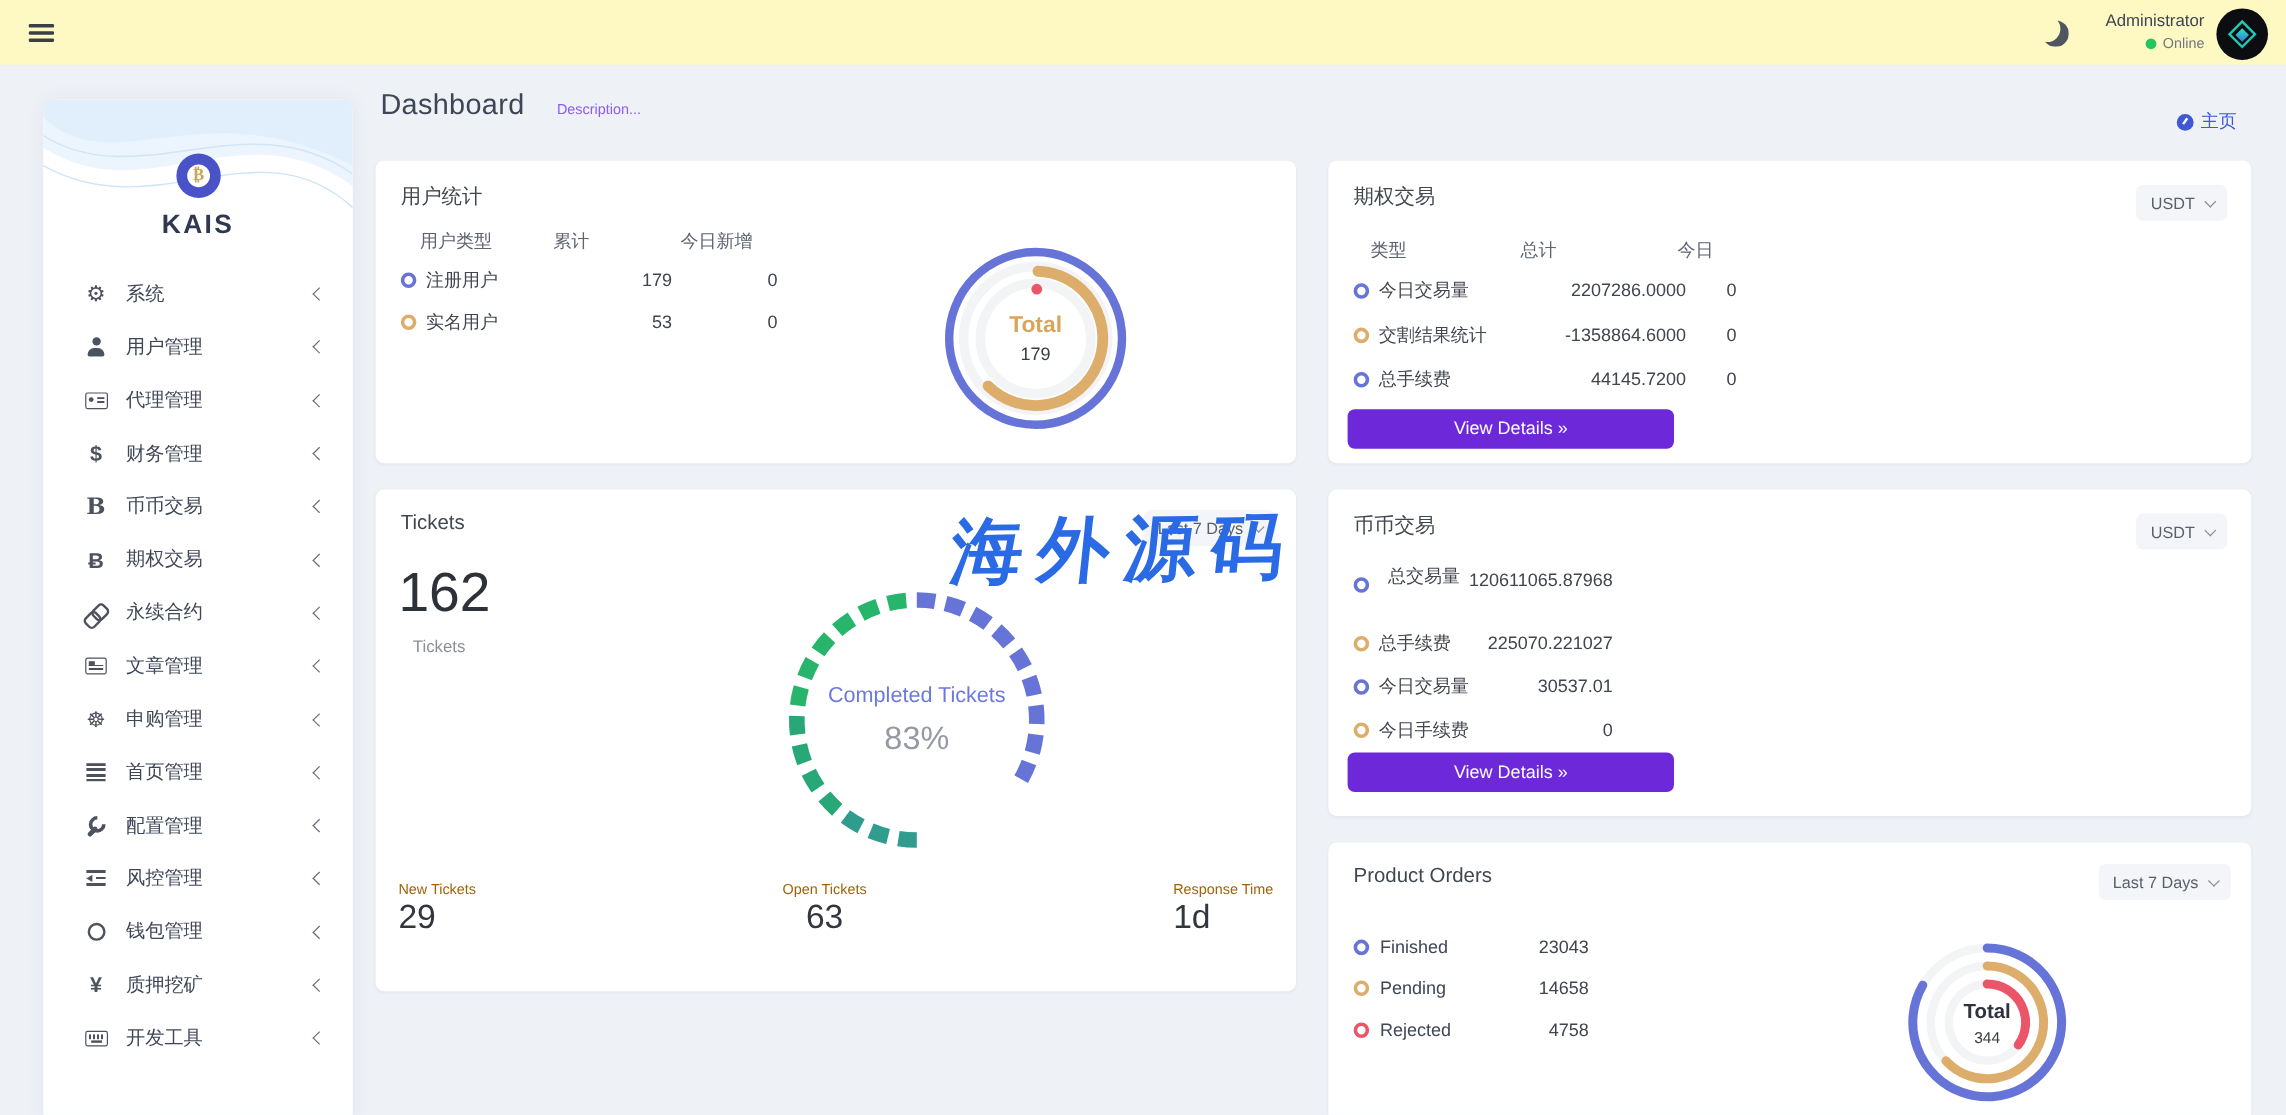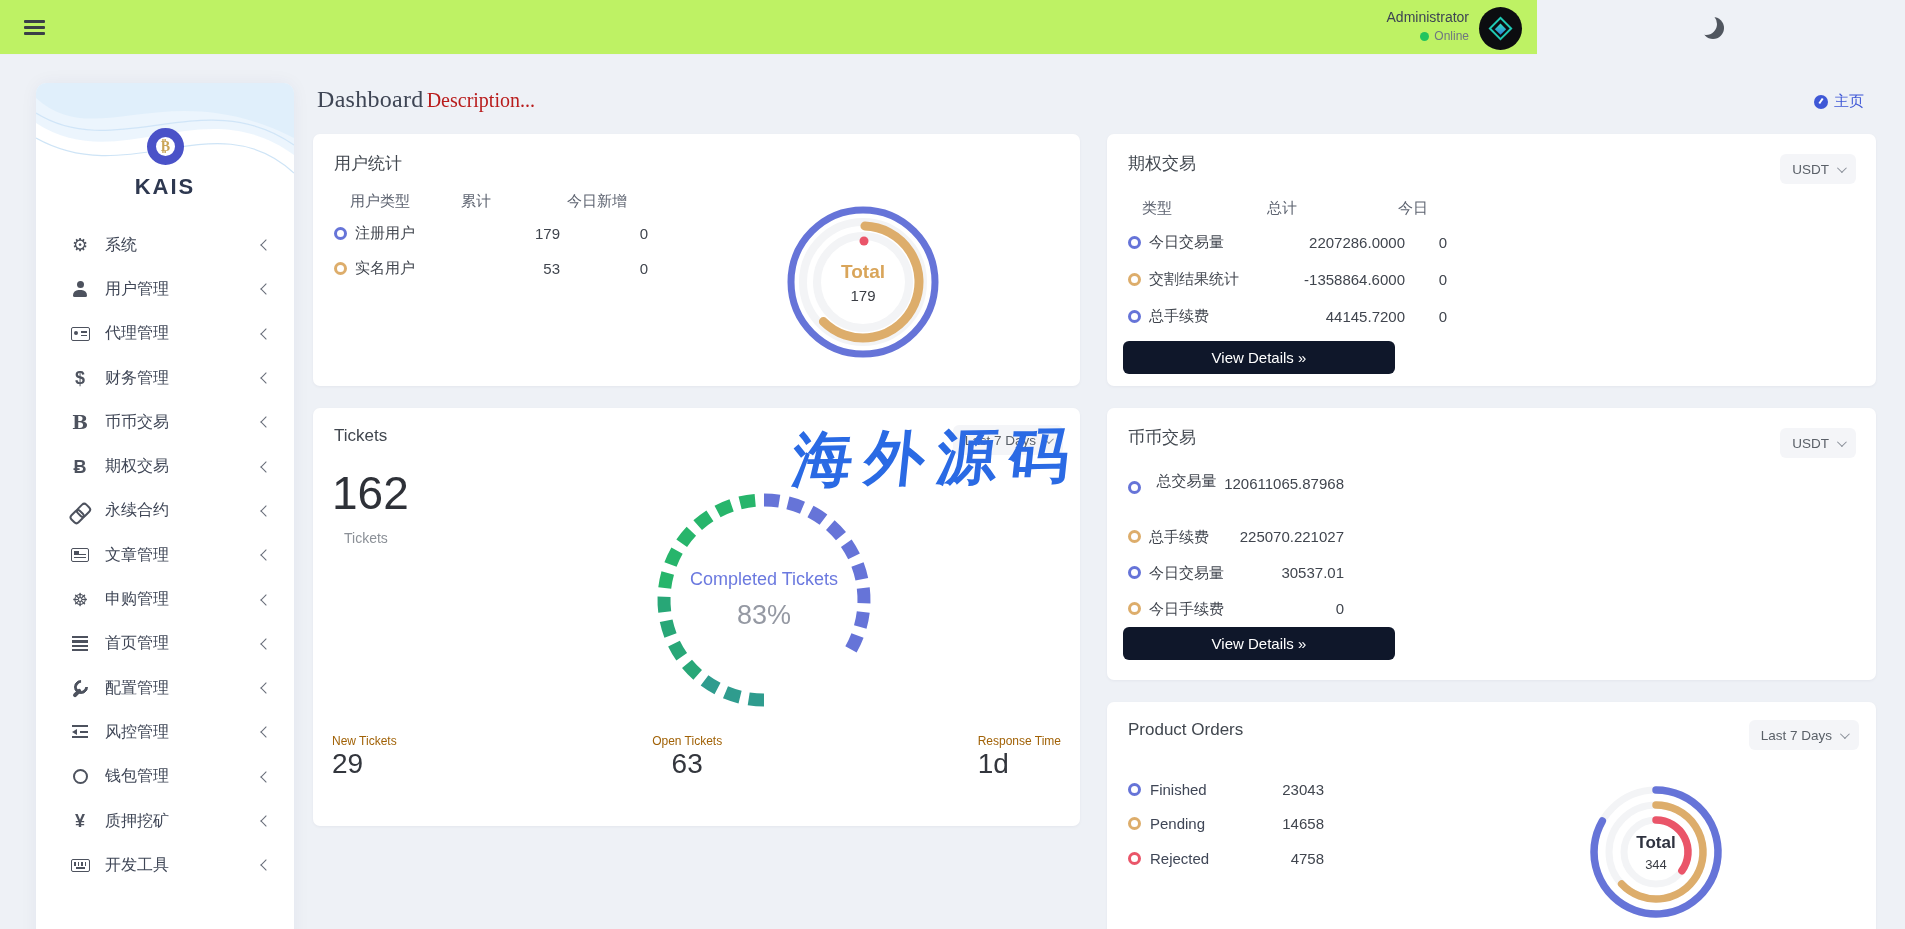--- a/index.html
+++ b/index.html
@@ -1,20 +1,20 @@
 <!DOCTYPE html>
 <html><head>
 <meta charset="utf-8">
 <style>
   * { margin:0; padding:0; box-sizing:border-box; }
   html,body { width:1905px; height:929px; overflow:hidden; font-family:"Liberation Sans", sans-serif; background:#eef1f6; }
   #stage { position:relative; width:1905px; height:929px; background:#eef1f6; }
 
   
-  .topbar { position:absolute; left:0; top:0; width:1537px; height:55px; background:#bef264; border-bottom:1px solid #eceff4; z-index:40; }
+  .topbar { position:absolute; left:0; top:0; width:1905px; height:55px; background:#fef9c3; border-bottom:1px solid #eceff4; z-index:40; }
   .hamburger { position:absolute; left:24px; top:20px; width:21px; height:15px; cursor:pointer; }
   .hamburger i { position:absolute; left:0; top:0; width:21px; height:2.6px; background:#3a3f47; border-radius:1px; box-shadow:0 6px 0 #3a3f47, 0 12px 0 #3a3f47; }
   .moon { position:absolute; left:1702px; top:17px; width:22px; height:22px; border-radius:50%; box-shadow:inset -7px -4px 0 0 #50565f; cursor:pointer; }
   .adminblock { position:absolute; right:68px; top:9px; text-align:right; }
   .adminname { font-size:14px; color:#3d4453; }
   .adminstatus { font-size:12px; color:#6f7680; margin-top:4px; display:flex; align-items:center; justify-content:flex-end; gap:5px; }
   .statusdot { width:9px; height:9px; border-radius:50%; background:#22c55e; display:inline-block; }
   .avatar { position:absolute; right:15px; top:7px; width:43px; height:43px; border-radius:50%; background:#0c0d10; display:flex; align-items:center; justify-content:center; cursor:pointer; }
   .avatar .dia { width:17px; height:17px; border:2.4px solid #1fcab3; transform:rotate(45deg); display:flex; align-items:center; justify-content:center; }
   .avatar .dia i { display:block; width:8px; height:8px; background:linear-gradient(135deg,#2fe3c2,#2f7bd8); }
@@ -51,35 +51,35 @@
   .ic-wrench::after { content:""; position:absolute; left:0; bottom:2px; width:10px; height:3.6px; background:#4d525e; border-radius:2px; transform:rotate(-45deg); }
   .ic-outdent { width:16px; height:14px; position:relative; background:repeating-linear-gradient(#4d525e 0 2.3px, transparent 2.3px 5.6px); }
   .ic-outdent::before { content:""; position:absolute; left:0; top:3.6px; width:8px; height:6.4px; background:#fff; }
   .ic-outdent::after { content:""; position:absolute; left:0; top:3.8px; border-top:3px solid transparent; border-bottom:3px solid transparent; border-right:5.5px solid #4d525e; }
   .ic-circ { width:15px; height:15px; border:2px solid #4d525e; border-radius:50%; }
   .ic-kbd { width:19px; height:13px; border:1.7px solid #4d525e; border-radius:2px; position:relative; }
   .ic-kbd::before { content:""; position:absolute; left:2px; right:2px; top:2px; height:4px; background:repeating-linear-gradient(90deg,#4d525e 0 1.5px, transparent 1.5px 3.5px); }
   .ic-kbd::after { content:""; position:absolute; left:4px; right:4px; bottom:2px; height:1.8px; background:#4d525e; }
 
   
-  .pagehead { position:absolute; left:317px; top:86px; display:flex; align-items:baseline; z-index:10;font-family:Liberation Serif, serif; }
+  .pagehead { position:absolute; left:317px; top:74px; display:flex; align-items:baseline; z-index:10; }
   .pagetitle { font-size:24px; color:#3e4554; font-weight:500; letter-spacing:.3px; }
-  .pagesub { font-size:20px; color:#b91c1c; margin-left:3px; }
+  .pagesub { font-size:12px; color:#8b5cf6; margin-left:27px; }
   .homelink { position:absolute; right:41px; top:92px; display:flex; align-items:center; gap:6px; color:#3f58d6; font-size:15px; cursor:pointer; z-index:10; }
   .gauge { width:14px; height:14px; border-radius:50%; background:#3f58d6; position:relative; }
   .gauge::after { content:""; position:absolute; left:6px; top:3px; width:2px; height:6px; background:#fff; transform:rotate(35deg); }
 
   
   .card { position:absolute; background:#fff; border-radius:7px; box-shadow:0 1px 3px rgba(30,40,80,.05); }
   .cardtitle { position:absolute; left:21px; top:18px; font-size:17px; color:#41474f; }
   .pill { position:absolute; height:30px; background:#f4f5f8; border-radius:6px; display:flex; align-items:center; justify-content:center; gap:8px; font-size:13.5px; color:#5a6068; cursor:pointer; padding:0 12px; }
   .pill .chevd { width:7px; height:7px; border-right:1.6px solid #8a8f99; border-bottom:1.6px solid #8a8f99; transform:rotate(45deg) translateY(-2px); }
   .bullet { width:13px; height:13px; border-radius:50%; border:3px solid #6674d8; background:#fff; flex:none; }
   .b-orange { border-color:#ddad6b; } .b-red { border-color:#ea5569; }
-  .viewbtn { position:absolute; left:16px; width:272px; height:33px; background:#0f172a; border:none; border-radius:6px; color:#fff; font-size:15px; cursor:pointer; font-family:inherit; }
+  .viewbtn { position:absolute; left:16px; width:272px; height:33px; background:#6d28d9; border:none; border-radius:6px; color:#fff; font-size:15px; cursor:pointer; font-family:inherit; }
 
   #card-user  { left:313px; top:134px; width:767px; height:252px; }
   #card-opt   { left:1107px; top:134px; width:769px; height:252px; }
   #card-tix   { left:313px; top:408px; width:767px; height:418px; }
   #card-spot  { left:1107px; top:408px; width:769px; height:272px; }
   #card-prod  { left:1107px; top:702px; width:769px; height:250px; }
 
   .stattable { position:absolute; display:flex; flex-direction:column; }
   .trow { display:flex; align-items:center; font-size:15px; color:#40454e; }
   .trow .cell-label { margin-left:8px; }

